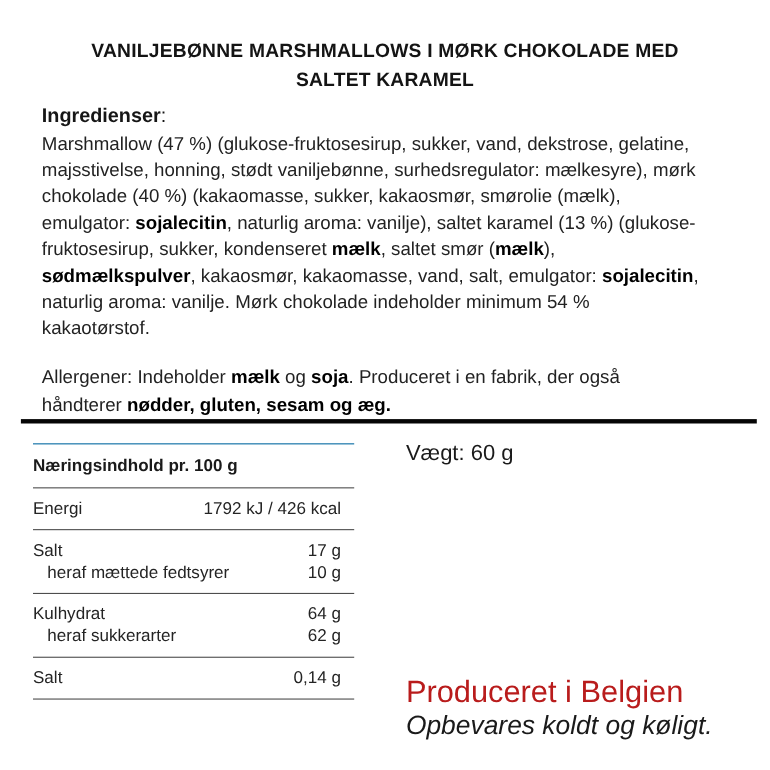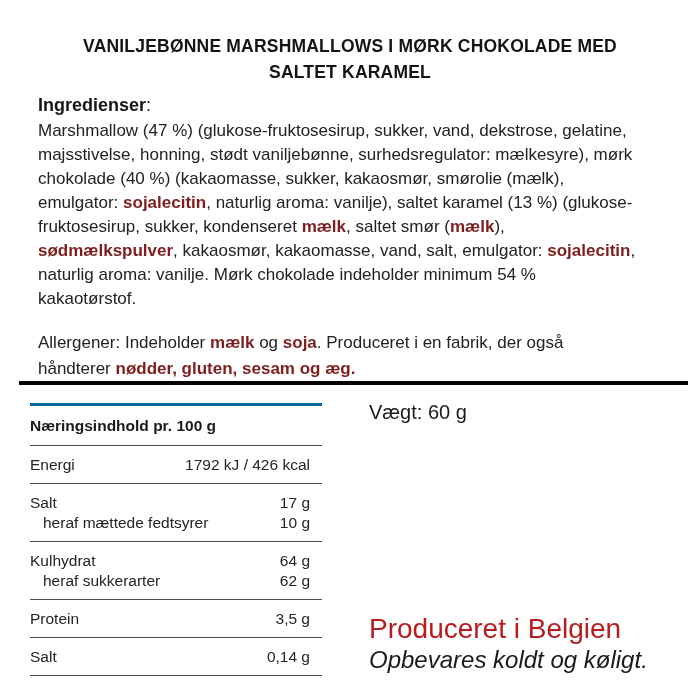--- a/index.html
+++ b/index.html
@@ -16,25 +16,25 @@
   .ing-head{position:absolute;top:95px;left:38px;font-size:18px;color:#161616;}
   .ing-head .b{font-weight:700;}
   .para{
     position:absolute;left:38px;top:102px;width:645px;
     font-size:17px;line-height:24px;color:#222;
   }
   .allergens{
     position:absolute;left:38px;top:313px;width:645px;
     font-size:17px;line-height:26px;color:#222;
   }
-  .para b,.allergens b{font-weight:700;color:#7f1d1d;margin-top:20px;}
+  .para b,.allergens b{font-weight:700;color:#000000;margin-top:20px;}
   .divider{position:absolute;left:19px;top:381px;width:669px;height:4px;background:#050505;}
   .nutrition{position:absolute;left:30px;top:403px;width:292px;font-size:15.5px;color:#242424;}
   .n-header{
-    border-top:3px solid #0369a1;border-bottom:1px solid #4d4d4d;
+    border-top:1px solid #0369a1;border-bottom:1px solid #4d4d4d;
     font-weight:700;padding:11px 0 10px;line-height:18px;font-size:15.5px;color:#1a1a1a;
   }
   .n-group{border-bottom:1px solid #4d4d4d;padding:9px 0 8px;}
   .n-row{display:flex;justify-content:space-between;line-height:20px;gap:16px;}
   .n-row.indent .n-label{padding-left:13px;}
   .n-value{padding-right:12px;white-space:nowrap;}
   .weight{position:absolute;left:369px;top:401px;font-size:20px;color:#1a1a1a;}
   .produced{position:absolute;left:369px;top:613px;font-size:28px;color:#b91c1c;}
   .storage{position:absolute;left:369px;top:646px;font-size:24px;font-style:italic;color:#1a1a1a;}
 </style>
@@ -78,26 +78,20 @@
           <span class="n-label">Kulhydrat</span>
           <span class="n-value">64 g</span>
         </div>
         <div class="n-row indent">
           <span class="n-label">heraf sukkerarter</span>
           <span class="n-value">62 g</span>
         </div>
       </div>
       <div class="n-group">
         <div class="n-row">
-          <span class="n-label">Protein</span>
-          <span class="n-value">3,5 g</span>
-        </div>
-      </div>
-      <div class="n-group">
-        <div class="n-row">
           <span class="n-label">Salt</span>
           <span class="n-value">0,14 g</span>
         </div>
       </div>
     </div>
 </div>
 
 <div class="weight">Vægt: 60 g</div>
 <div class="produced">Produceret i Belgien</div>
 <div class="storage">Opbevares koldt og køligt.</div>

